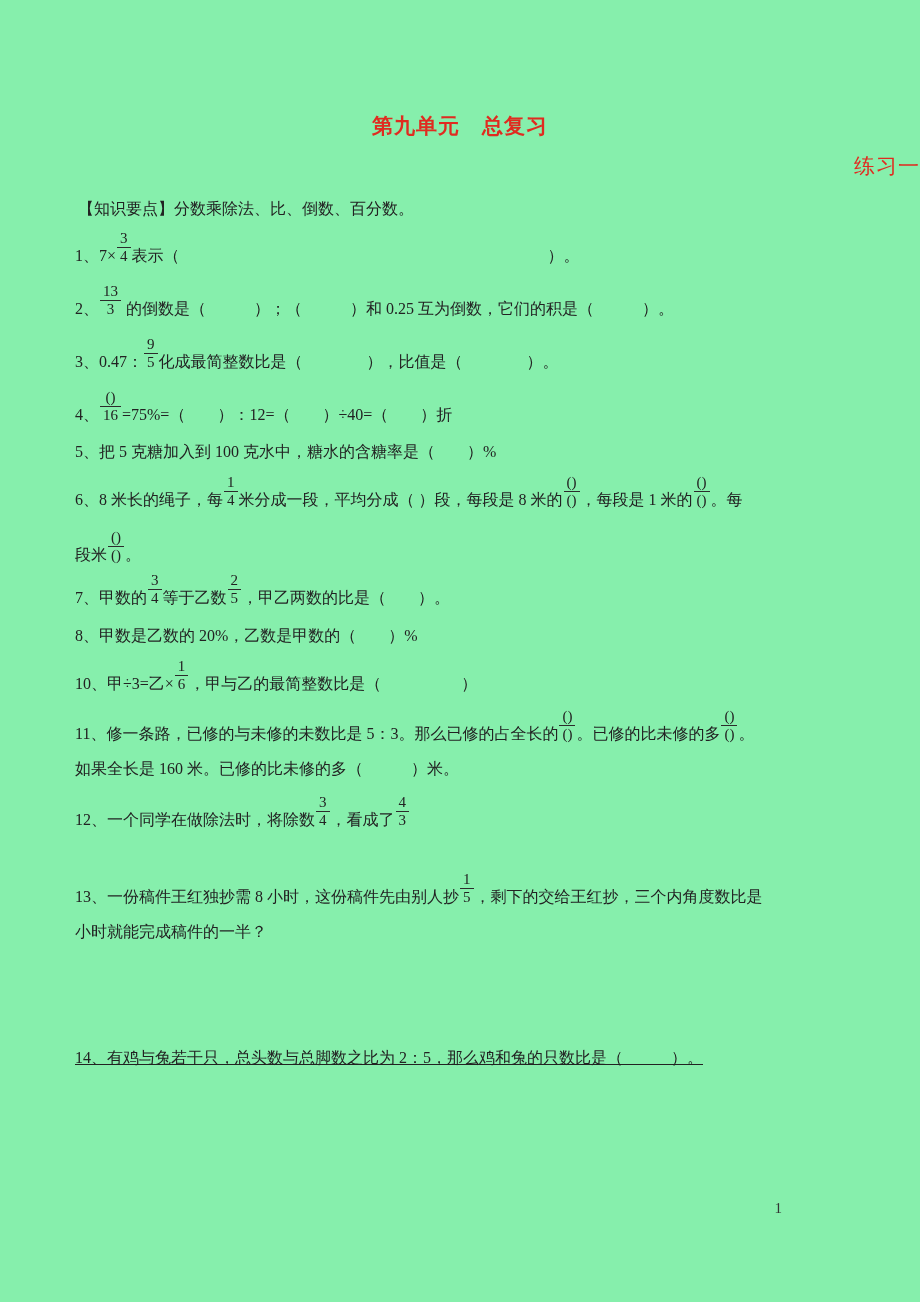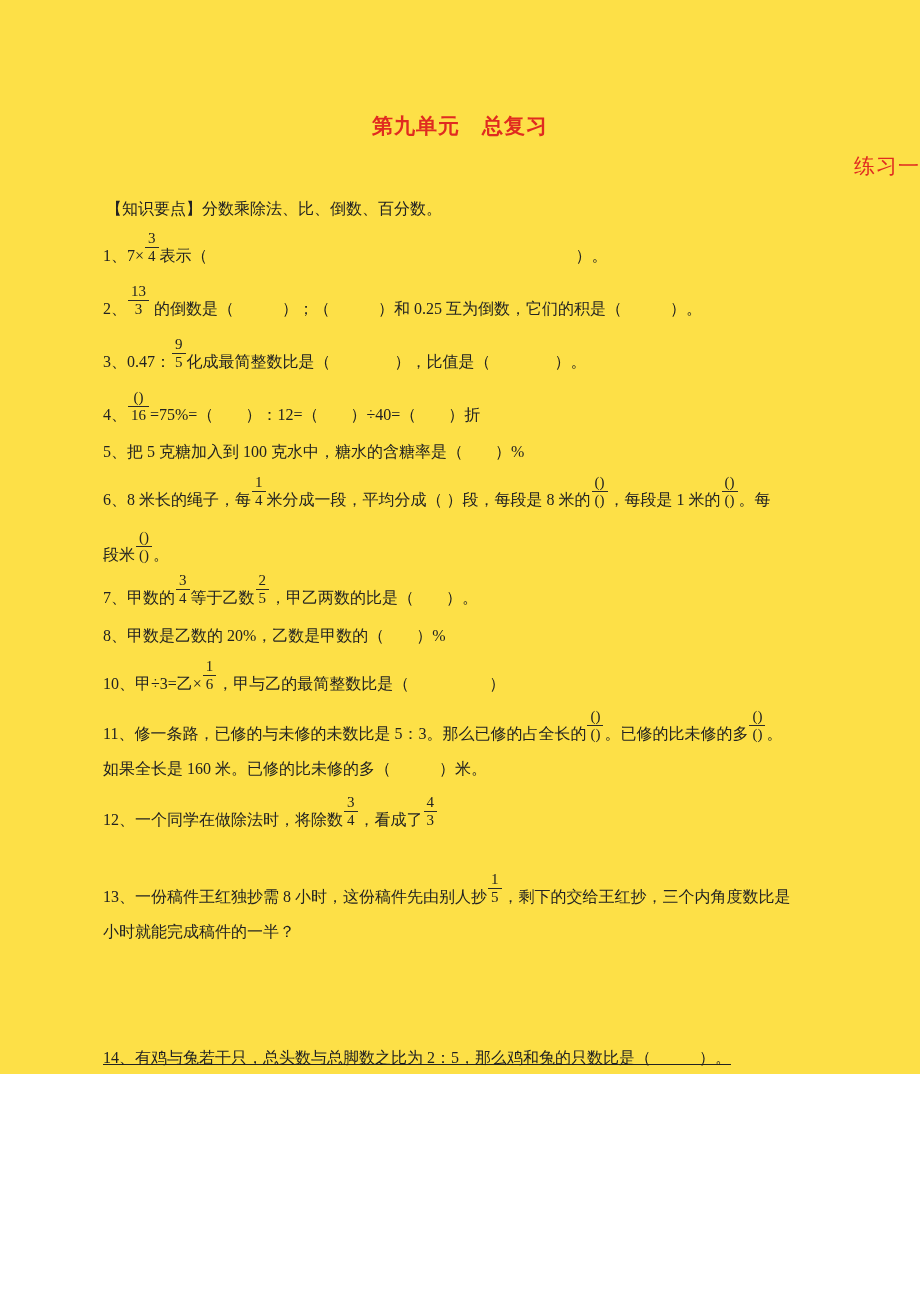--- a/index.html
+++ b/index.html
@@ -1,20 +1,20 @@
 <!DOCTYPE html>
 <html><head>
 <meta charset="utf-8">
 <style>
   html, body { margin: 0; padding: 0; background: #ffffff; }
   .page {
     position: relative;
     width: 920px;
-    height: 1074px;
-    background: #fde047;
+    height: 1302px;
+    background: #86efac;
     box-sizing: border-box;
     font-family: "Liberation Serif", "DejaVu Serif", serif;
     color: #222222;
     overflow: hidden;
   }
   .doc-title {
     margin: 110px 0 0 0;
     text-align: center;
     font-size: 21px;
     font-weight: bold;
@@ -23,21 +23,21 @@
   }
   .doc-subtitle {
     margin: 8px 0 0 0;
     text-align: right;
     font-size: 21px;
     font-weight: normal;
     line-height: 32px;
     letter-spacing: 1px;
   }
   .body-area {
-    padding: 0 100px 0 103px;
+    padding: 0 100px 0 75px;
   }
   .intro {
     margin: 16px 0 0 3px;
     font-size: 16px;
     line-height: 22px;
     white-space: pre-wrap;
   }
   .q { margin: 0; }
   .qline {
     font-size: 16px;

